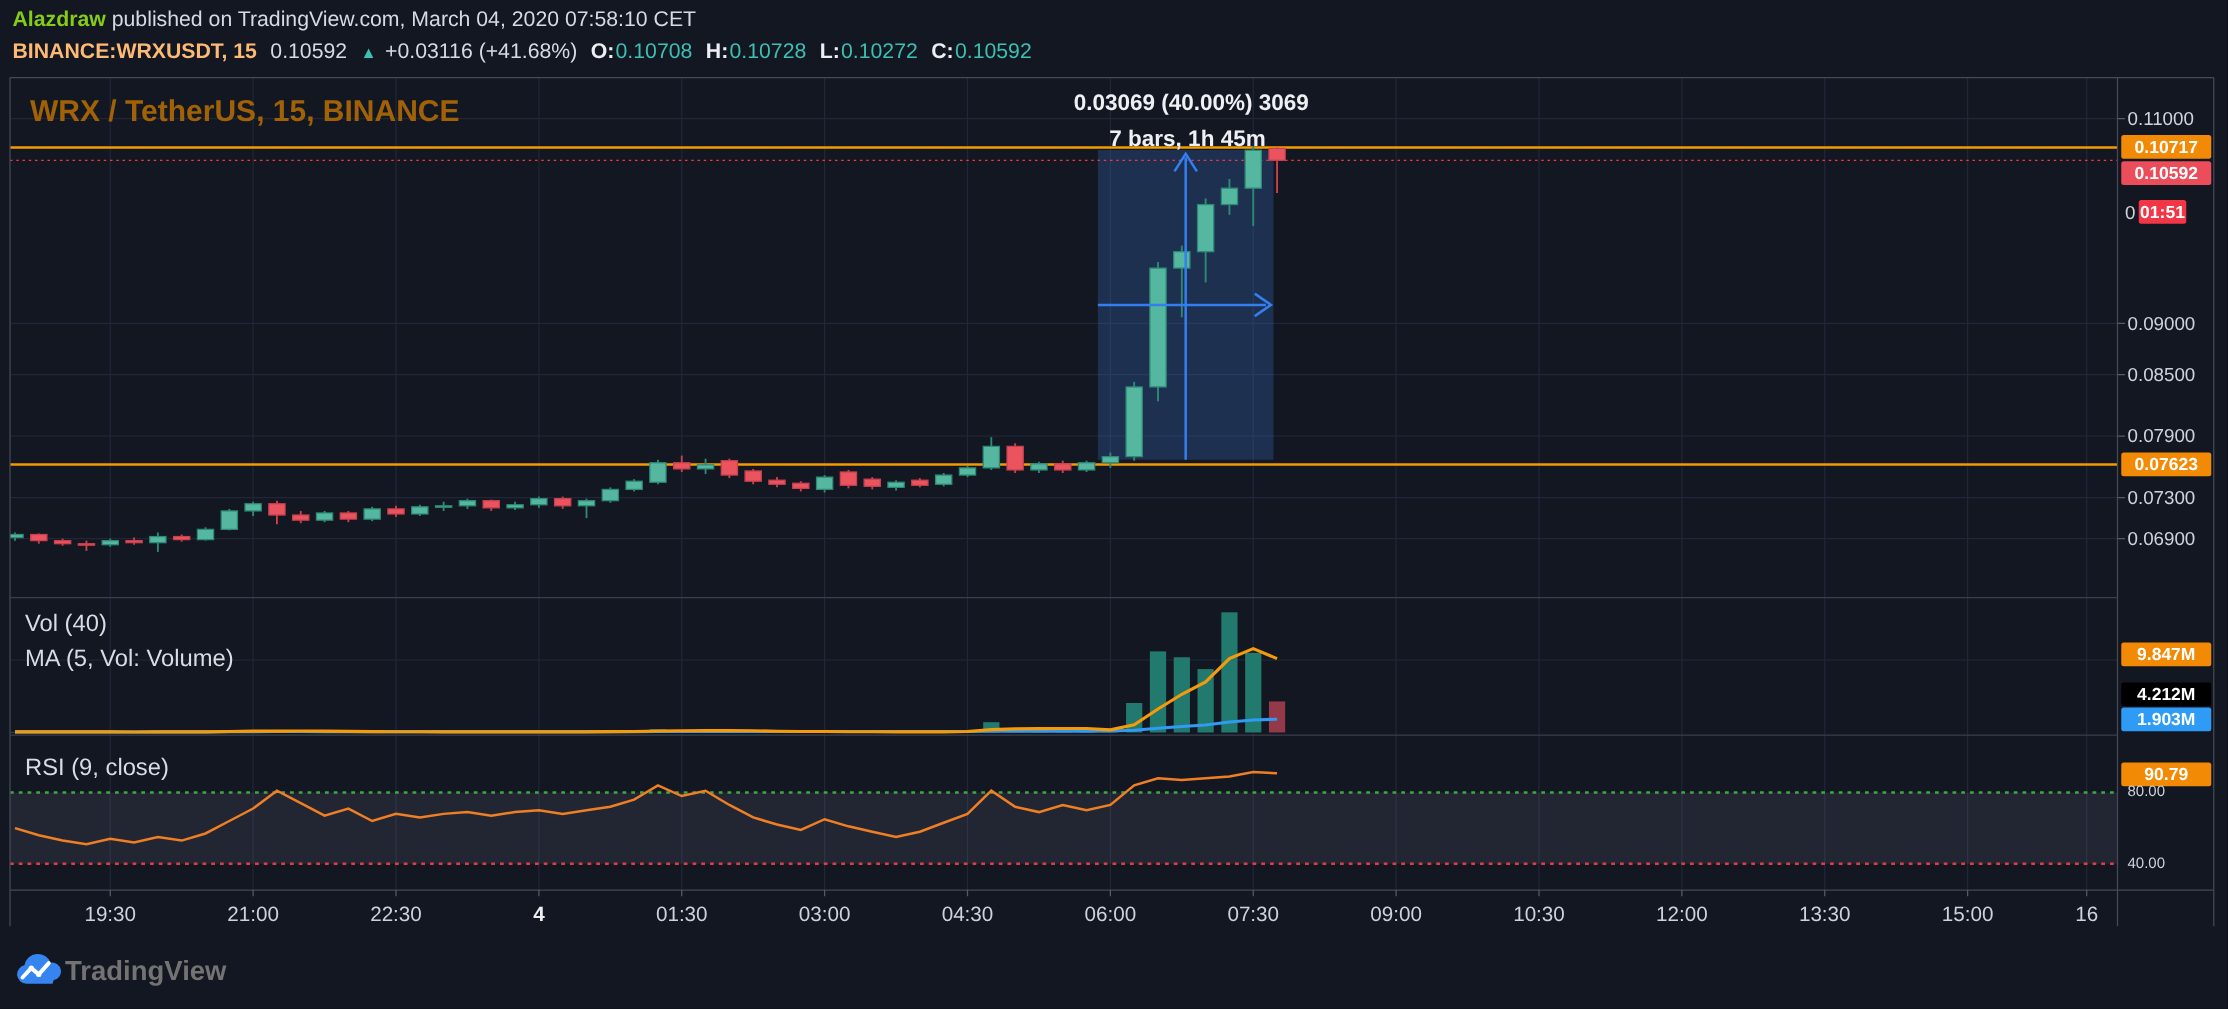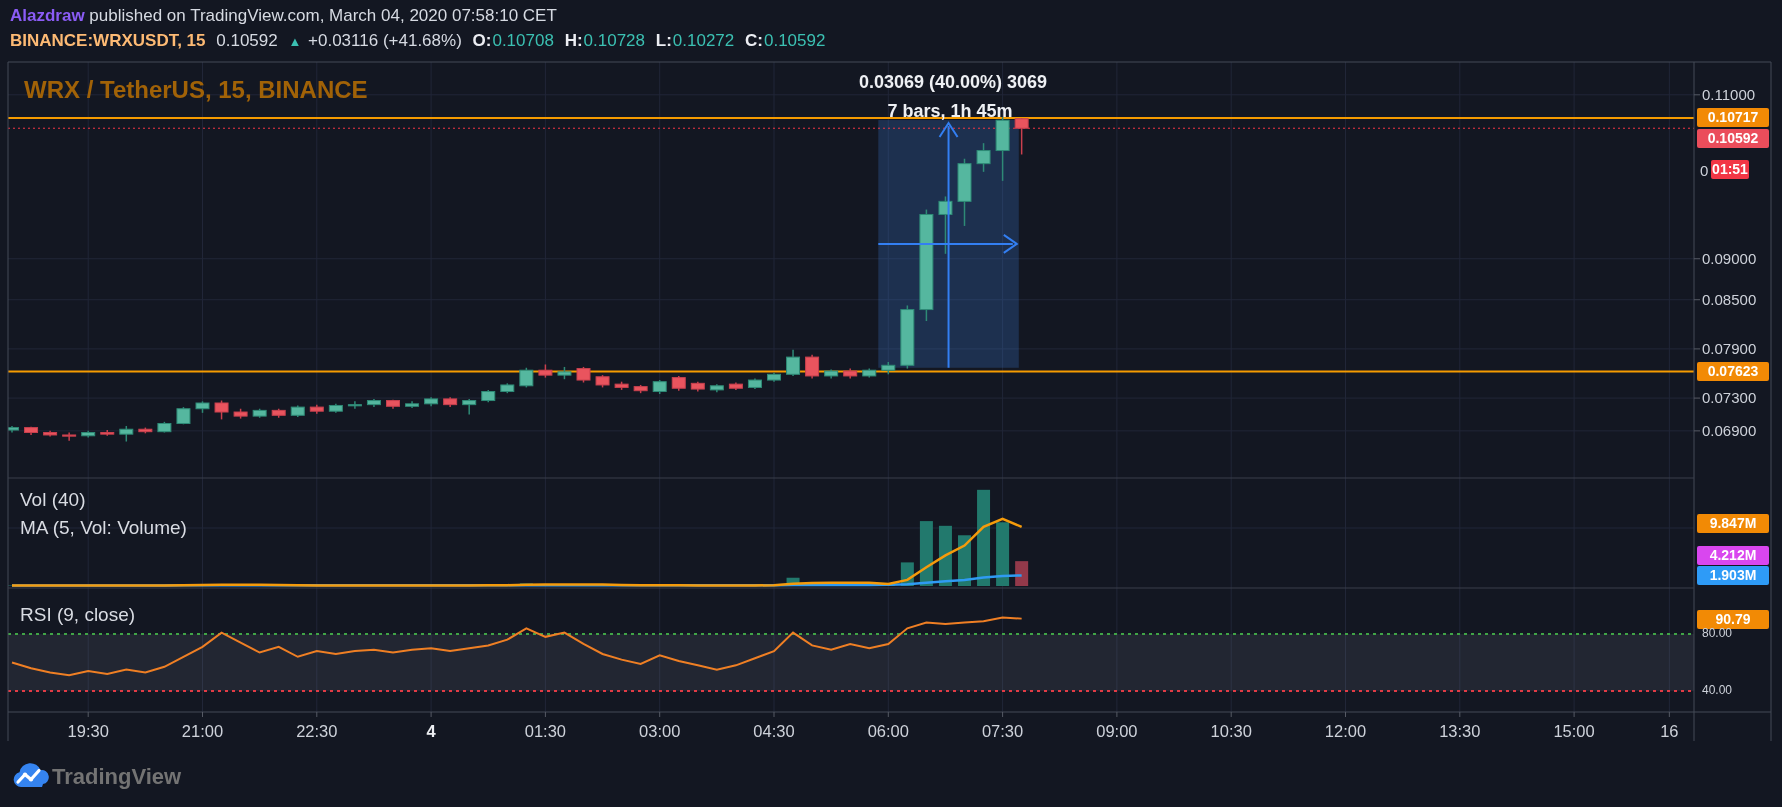--- a/index.html
+++ b/index.html
@@ -2,21 +2,21 @@
 <html><head>
 <meta charset="utf-8">
 <style>
   html,body{margin:0;padding:0;background:#0e111a;}
   .page{position:relative;width:1782px;height:807px;background:#131722;overflow:hidden;
         font-family:"Liberation Sans","DejaVu Sans",sans-serif;}
   svg text{font-family:"Liberation Sans","DejaVu Sans",sans-serif;}
   .abs{position:absolute;}
   
   #h1{left:10px;top:6px;font-size:17px;color:#d6dae2;}
-  #h1 .b{font-weight:700;color:#8b5cf6;}
+  #h1 .b{font-weight:700;color:#84cc16;}
   #h2{left:10px;top:31px;font-size:17px;color:#d6dae2;white-space:nowrap;}
   #h2 span{margin-right:6px;}
   #h2 .b{font-weight:700;color:#fdba74;}
   #h2 .teal{color:#3bc0b2;}
   #h2 .lbl{font-weight:700;color:#eceef3;margin-right:1px;}
   
   .legend{color:#d9dce3;font-size:19px;}
   #t-main{left:24px;top:76px;font-size:24px;font-weight:700;color:#a16207;text-align:center;}
   #t-vol{left:20px;top:489px;}
   #t-ma{left:20px;top:517px;}
@@ -27,21 +27,21 @@
   #m2{left:950px;top:101px;}
   
   .badge{position:absolute;left:1697px;width:72px;height:19px;line-height:19px;border-radius:2px;
          text-align:center;font-size:14px;font-weight:700;color:#fff;}
   #b-high{top:108px;background:#f28a05;}
   #b-last{top:129px;background:#eb4d5b;}
   #b-zero{top:161px;left:1700px;width:auto;background:none;color:#ced2da;font-weight:400;font-size:15px;}
   #b-cd{top:160px;left:1711px;width:38px;background:#f23645;}
   #b-low{top:362px;background:#f28a05;}
   #b-vma5{top:514px;background:#f28a05;}
-  #b-vcur{top:546px;background:#d946ef;}
+  #b-vcur{top:546px;background:#000000;}
   #b-vma40{top:566px;background:#2e9bf7;}
   #b-rsi{top:610px;background:#f28a05;}
   .plainlbl{position:absolute;left:1702px;color:#ced2da;font-size:12px;}
   #l-80{top:626px;}
   #l-40{top:683px;}
   
   #logo{left:12px;top:763px;display:flex;align-items:center;}
   #logo .txt{font-size:22px;font-weight:600;color:#737373;}
 </style>
 </head>

